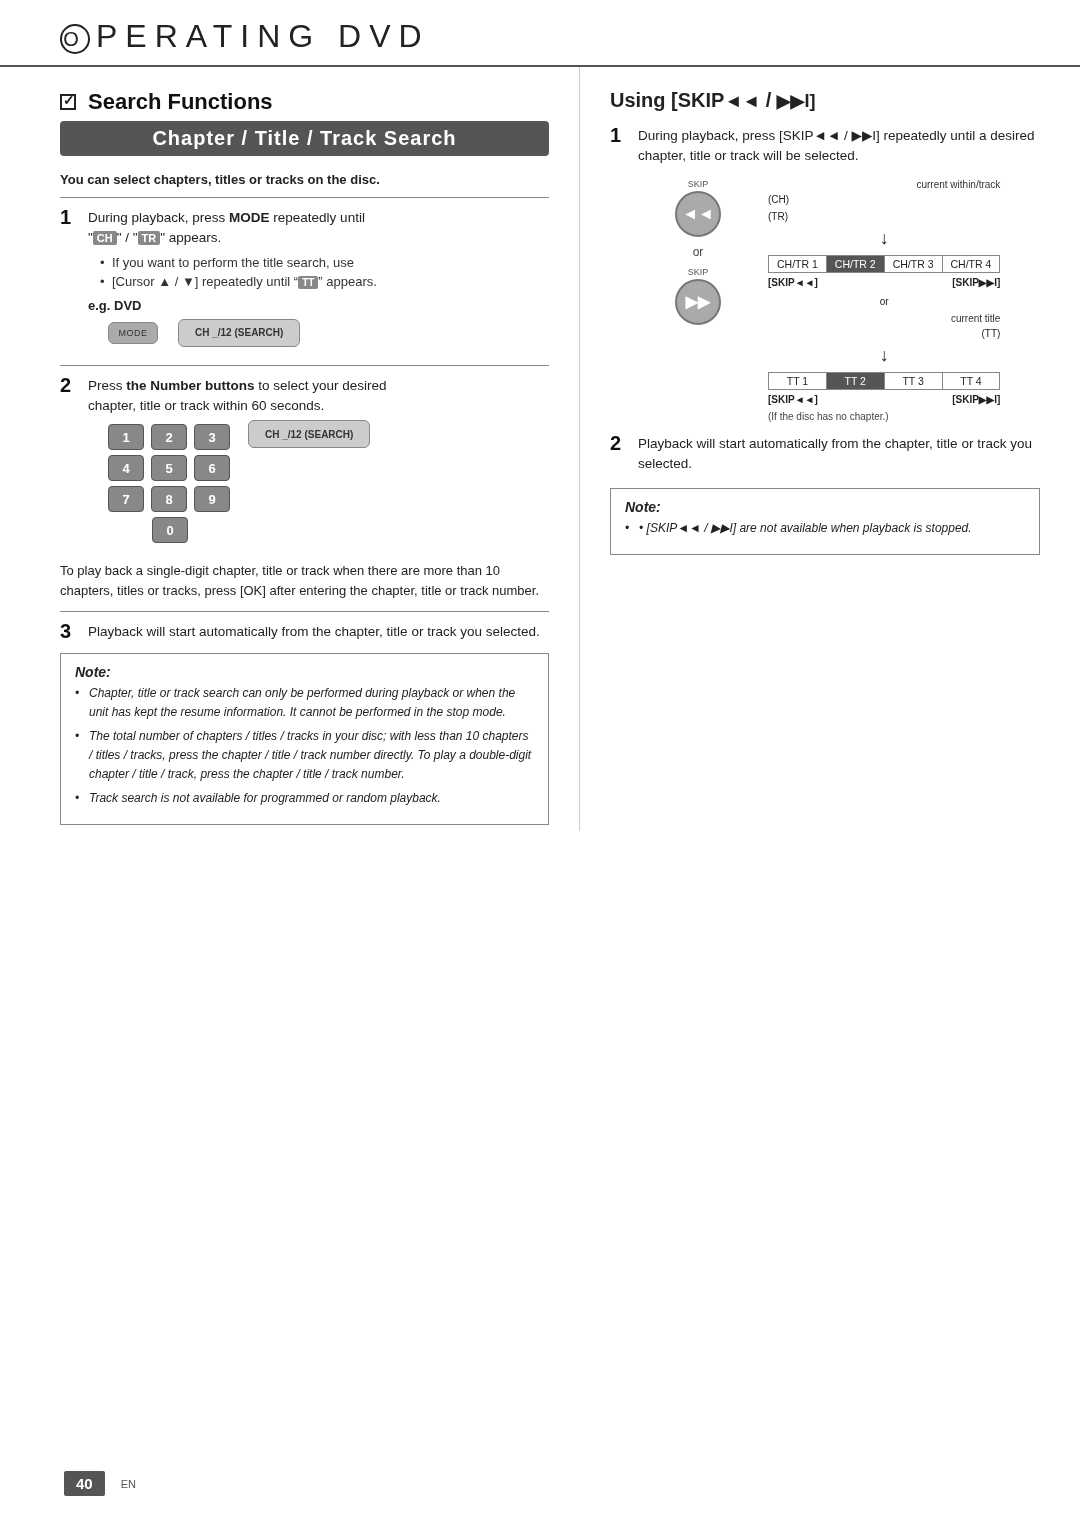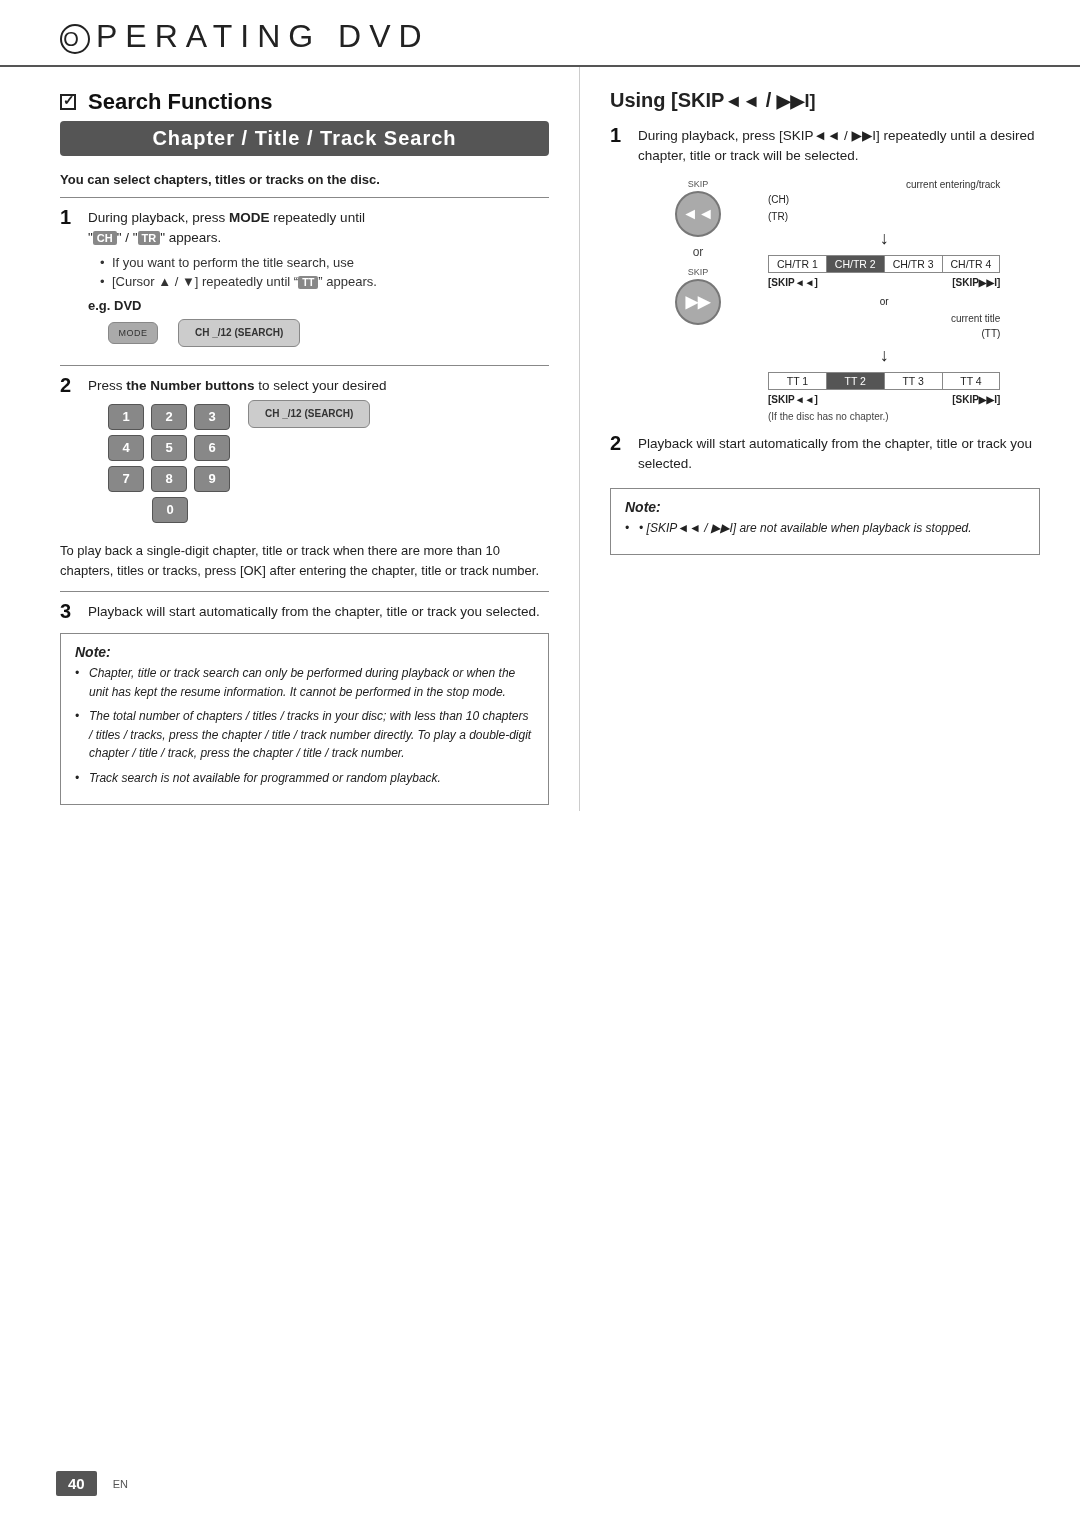--- a/index.html
+++ b/index.html
@@ -291,21 +291,21 @@
     .ch-tr-table td {
       border: 1px solid #888;
       padding: 2px 8px;
       font-size: 10.5px;
       text-align: center;
     }
     
     .footer {
       position: absolute;
       bottom: 30px;
-      left: 56px;
+      left: 64px;
       display: flex;
       align-items: center;
       gap: 16px;
     }
     .page-num-box {
       background: #555;
       color: #fff;
       font-weight: bold;
       font-size: 15px;
       padding: 4px 12px;
@@ -376,20 +376,21 @@
 
       <div class="step-divider"></div>
 
       
       <div class="step">
         <span class="step-num">2</span>
         <div class="step-content">
           <p>
             <span>Press </span><b>the Number buttons</b><span> to select your desired</span>
           </p>
+          <p>chapter, title or track within 60 seconds.</p>
 
           <div class="num-row-illustration">
             <div class="num-grid">
               <div class="num-btn">1</div>
               <div class="num-btn">2</div>
               <div class="num-btn">3</div>
               <div class="num-btn">4</div>
               <div class="num-btn">5</div>
               <div class="num-btn">6</div>
               <div class="num-btn">7</div>
@@ -453,21 +454,21 @@
                 <span style="font-size:12px;color:#444;">or</span>
 
                 <div style="display:flex;flex-direction:column;align-items:center;gap:2px;">
                   <span style="font-size:9px;color:#555;">SKIP</span>
                   <div class="skip-btn">▶▶</div>
                 </div>
               </div>
 
               <div style="display:flex;flex-direction:column;gap:4px;">
 
-                <div style="font-size:10px;text-align:right;color:#333;">current entering/track</div>
+                <div style="font-size:10px;text-align:right;color:#333;">current within/track</div>
                 <div style="display:flex;flex-direction:column;gap:6px;font-size:10px;justify-content:flex-end;margin-bottom:2px;">
                   <span>(CH)</span>
                   <span>(TR)</span>
                 </div>
                 <div style="font-size:18px;text-align:center;margin-bottom:2px;">↓</div>
 
                 <table class="ch-tr-table">
                   <tbody>
                       <tr>
                     <td>CH/TR 1</td>

